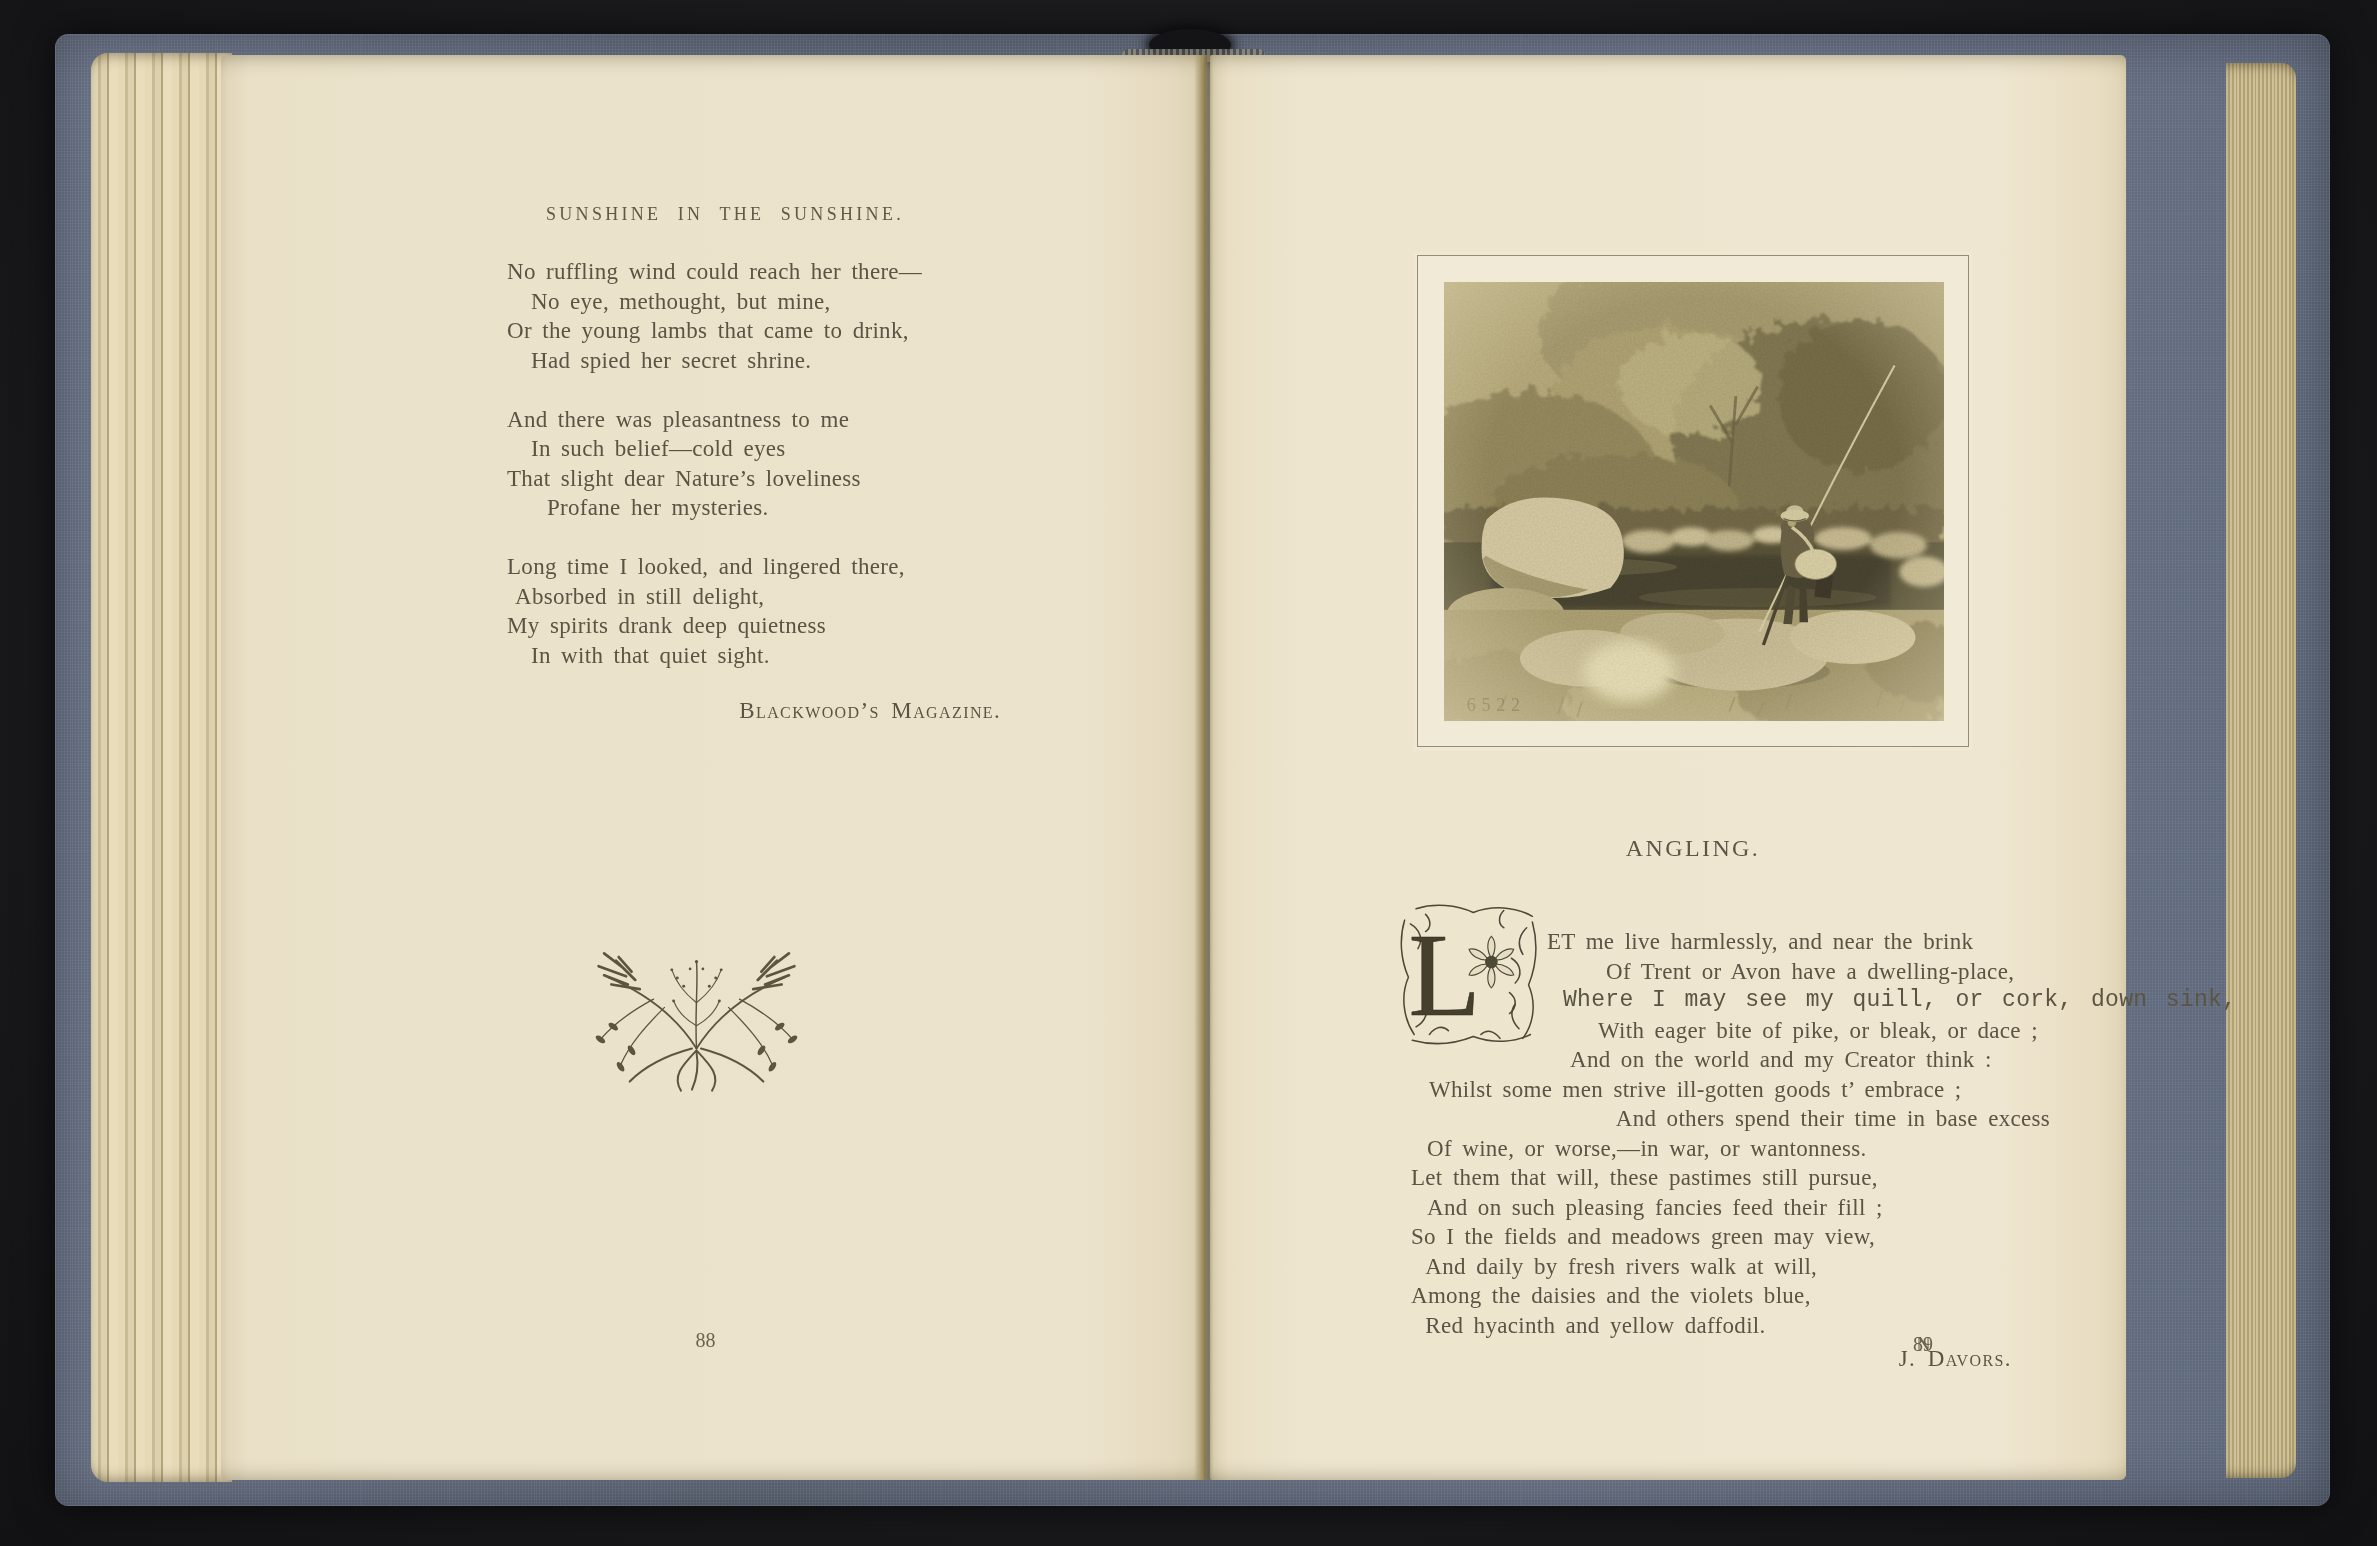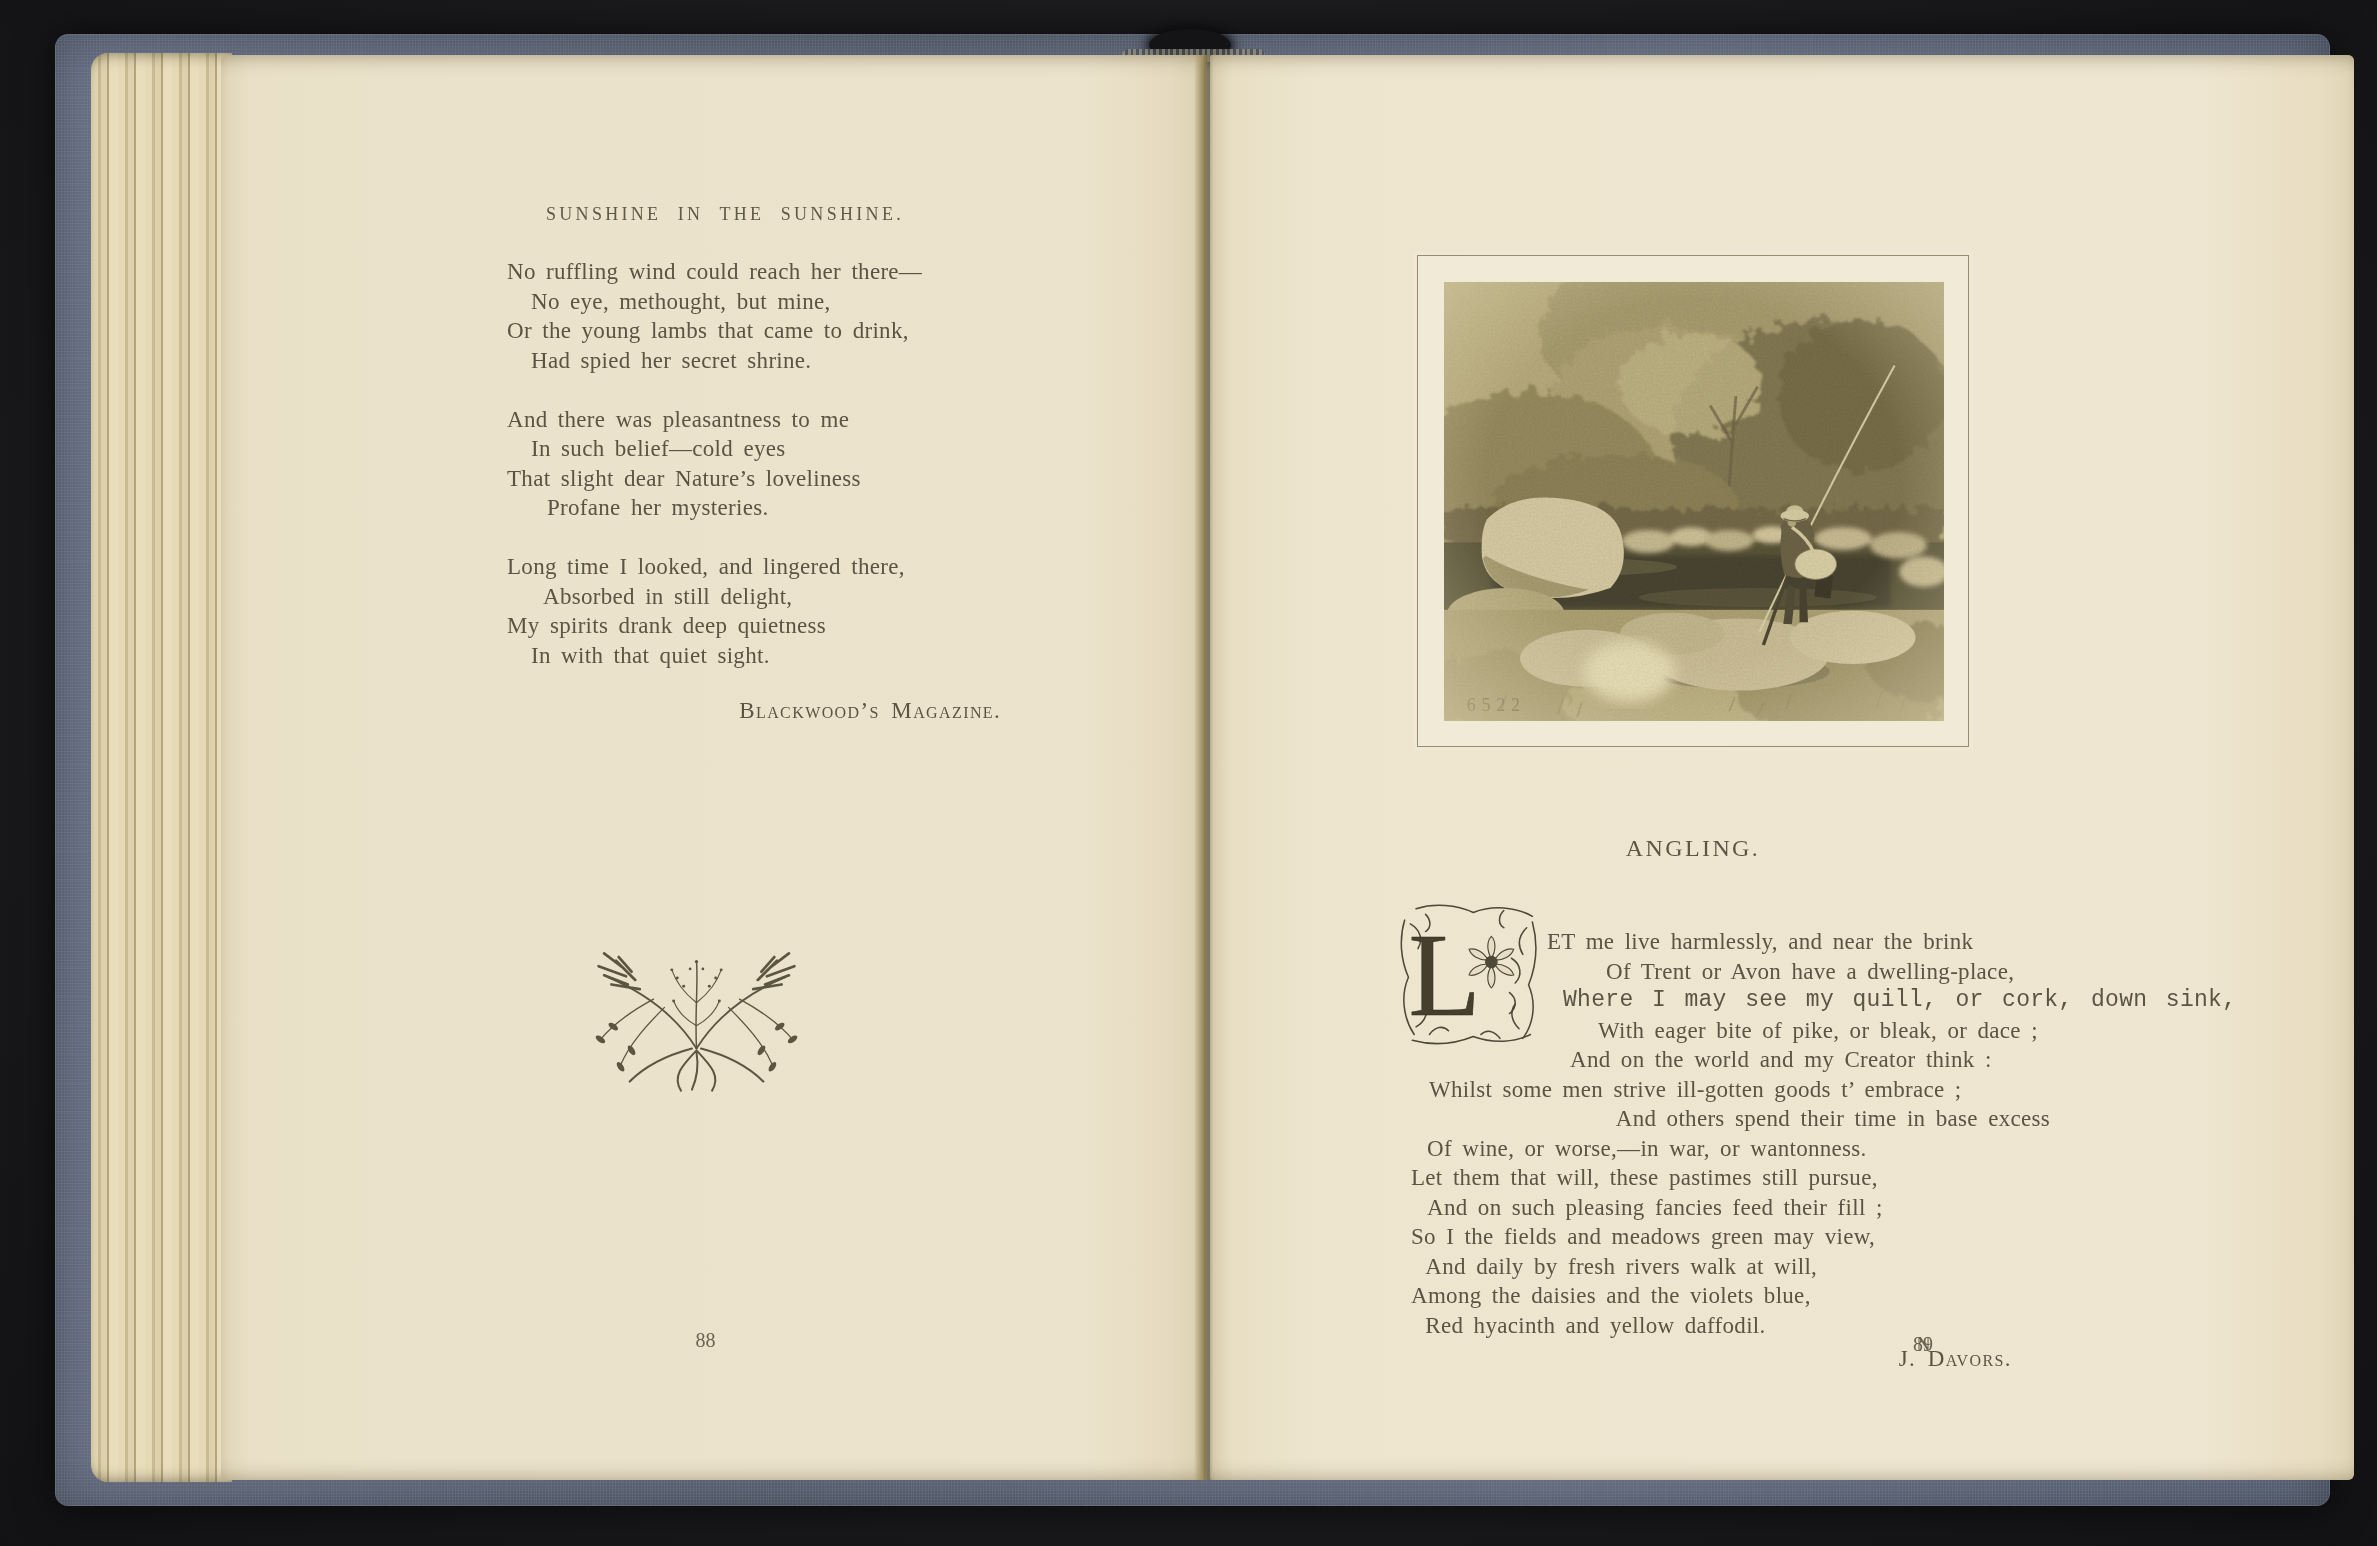--- a/index.html
+++ b/index.html
@@ -24,21 +24,21 @@
          box-shadow:inset 0 9.5px 13.3px -7.6px rgba(60,50,25,.5), inset 0 -9.5px 13.3px -7.6px rgba(60,50,25,.5);}
   .fore-edge{position:absolute;left:2226px;top:63px;width:70px;height:1415px;
          border-radius:0 15px 15px 0;
          background:repeating-linear-gradient(90deg,#cfc298 0 1.9px,#b1a276 1.9px 3.8px);
          box-shadow:inset 0 9.5px 11.4px -7.6px rgba(60,50,25,.55), inset 0 -9.5px 11.4px -7.6px rgba(60,50,25,.55);}
   
   .page{position:absolute;top:55px;height:1425px;}
   .page-left{left:221px;width:980px;border-radius:5.7px 1.9px 1.9px 5.7px;
          background:linear-gradient(90deg,#e0d5b8 0%,#e9e0c7 3%,#ebe2cb 18%,#ece3cc 88%,#e5dabf 97%,#dcd0b2 100%);
          box-shadow:inset 0 15px 19px -15px rgba(80,68,35,.5), inset 0 -15px 19px -15px rgba(80,68,35,.45);}
-  .page-right{left:1210px;width:1144px;border-radius:1.9px 5.7px 5.7px 1.9px;
+  .page-right{left:1210px;width:916px;border-radius:1.9px 5.7px 5.7px 1.9px;
          background:linear-gradient(90deg,#d8ccad 0%,#e8dfc5 2%,#eee5cf 10%,#efe6d1 86%,#e8ddc1 97%,#dfd4b6 100%);
          box-shadow:inset 0 15px 19px -15px rgba(80,68,35,.5), inset 0 -15px 19px -15px rgba(80,68,35,.45);}
   .gutter{position:absolute;left:1194px;top:55px;width:19px;height:1425px;
          background:linear-gradient(90deg,rgba(120,105,60,0) 0%,#a6976a 42%,#8e7e50 55%,rgba(120,105,60,0) 100%);}
   
   .running-header{position:absolute;left:28.5px;top:149px;width:951px;text-align:center;
          font-size:18px;letter-spacing:3.3px;word-spacing:8.6px;color:#5f5947;}
   .poem{position:absolute;font-size:23px;line-height:29.5px;word-spacing:4.3px;letter-spacing:0.3px;color:#5b5443;}
   .left-poem{left:286px;top:202px;width:499px;}
   .stanza{margin-bottom:29.5px;}
@@ -83,21 +83,21 @@
           <div class="line" style="margin-left: 24px;">Had spied her secret shrine.</div>
         </div>
         <div class="stanza">
           <div class="line" style="margin-left: 0px;">And there was pleasantness to me</div>
           <div class="line" style="margin-left: 24px;">In such belief—cold eyes</div>
           <div class="line" style="margin-left: 0px;">That slight dear Nature’s loveliness</div>
           <div class="line" style="margin-left: 40px;">Profane her mysteries.</div>
         </div>
         <div class="stanza">
           <div class="line" style="margin-left: 0px;">Long time I looked, and lingered there,</div>
-          <div class="line" style="margin-left: 36px;">Absorbed in still delight,</div>
+          <div class="line" style="margin-left: 8px;">Absorbed in still delight,</div>
           <div class="line" style="margin-left: 0px;">My spirits drank deep quietness</div>
           <div class="line" style="margin-left: 24px;">In with that quiet sight.</div>
         </div>
         <div class="attr left-attr">Blackwood’s Magazine.</div>
     </div>
 
     <svg class="ornament" viewBox="0 0 270 195">
       <g fill="none" stroke="#5c5540" stroke-width="2" stroke-linecap="round">
         <path d="M135,150 C115,118 85,92 38,72"></path>
         <path d="M135,150 C155,118 185,92 232,72"></path>

